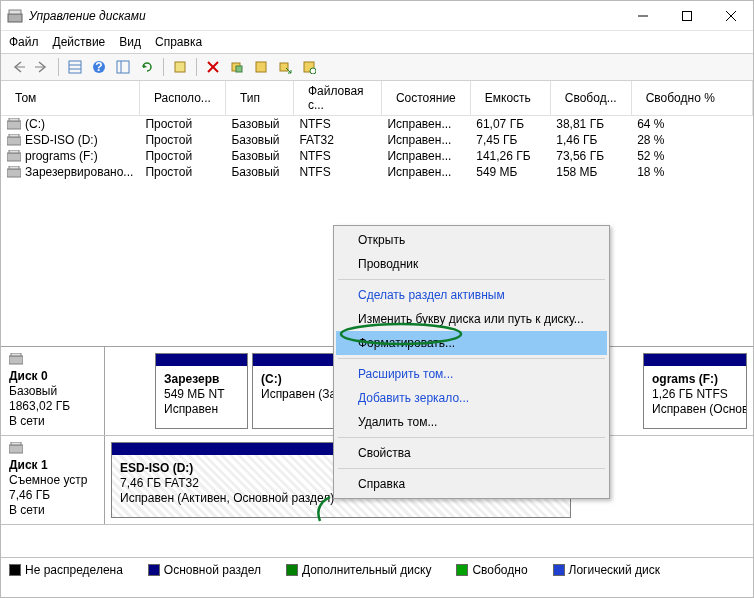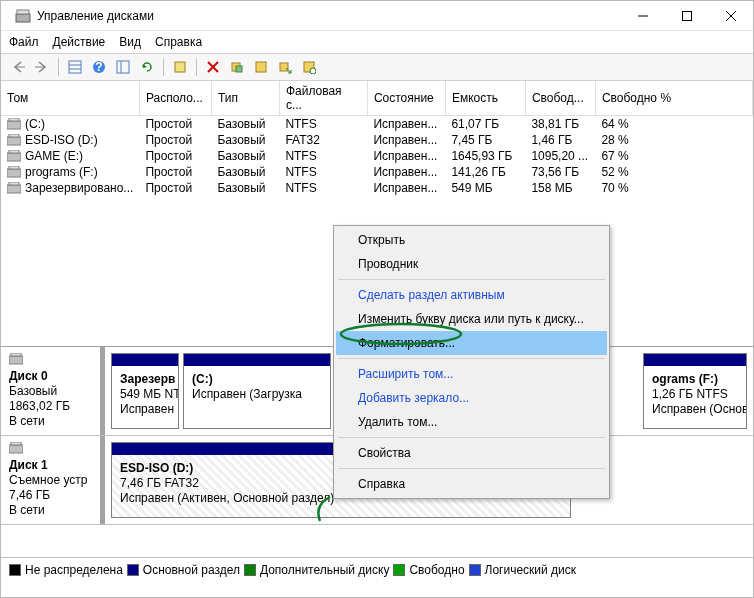--- a/index.html
+++ b/index.html
@@ -1,43 +1,43 @@
 <!DOCTYPE html>
 <html><head>
 <meta charset="utf-8">
 <style>
 * { box-sizing: border-box; margin: 0; padding: 0; font-family: "Segoe UI", Tahoma, sans-serif; font-size: 12px; }
 body { background: #fff; width: 754px; height: 598px; overflow: hidden; border: 1px solid #b9b9b9; }
-.titlebar { height: 30px; display: flex; align-items: center; padding-left: 14px; background: #fff; border-bottom: 1px solid #e5e5e5; }
+.titlebar { height: 30px; display: flex; align-items: center; padding-left: 6px; background: #fff; border-bottom: 1px solid #e5e5e5; font-style: italic; }
 .titlebar .icon { width: 16px; height: 16px; margin-right: 6px; }
 .titlebar .title { flex: 1; font-size: 12px; }
 .winbtns { display: flex; }
 .winbtn { width: 44px; height: 30px; display: flex; align-items: center; justify-content: center; cursor: pointer; }
 .menubar { height: 22px; display: flex; align-items: center; padding-left: 8px; gap: 14px; }
 .menubar span { cursor: default; }
 .toolbar { height: 28px; display: flex; align-items: center; padding-left: 6px; gap: 2px; border-top: 1px solid #d0d0d0; border-bottom: 1px solid #d0d0d0; background: #f7f7f7; }
 .tbtn { width: 22px; height: 22px; display: flex; align-items: center; justify-content: center; border: 1px solid transparent; }
 .sep { width: 1px; height: 18px; background: #c0c0c0; margin: 0 3px; }
 .listarea { height: 266px; overflow: auto; border-bottom: 1px solid #a0a0a0; }
 table { width: 100%; border-collapse: collapse; }
-th { text-align: left; background: #fff; border-right: 1px solid #e0e0e0; border-bottom: 1px solid #e0e0e0; padding: 3px 6px; font-weight: normal; position: sticky; top: 0; cursor: default; }
+th { text-align: left; background: #fff; border-right: 1px solid #e0e0e0; border-bottom: 1px solid #e0e0e0; padding: 3px 14px; font-weight: normal; position: sticky; top: 0; cursor: default; }
 td { padding: 1px 6px; white-space: nowrap; overflow: hidden; text-overflow: ellipsis; }
 td:first-child { display: flex; align-items: center; gap: 4px; }
 .volicon { width: 14px; height: 12px; flex-shrink: 0; }
 .graphical { height: 210px; overflow: auto; padding: 0; }
 .diskrow { display: flex; border-bottom: 1px solid #c0c0c0; min-height: 76px; }
-.diskinfo { width: 104px; border-right: 5px solid #a3a3a3; padding: 6px 8px; line-height: 15px; }
+.diskinfo { width: 104px; border-right: 1px solid #a3a3a3; padding: 6px 8px; line-height: 15px; }
 .diskinfo .dname { font-weight: bold; }
 .parts { flex: 1; display: flex; padding: 6px; gap: 4px; }
 .part { border: 1px solid #808080; padding: 6px 8px; line-height: 15px; position: relative; overflow: hidden; white-space: nowrap; }
 .part .bar { position: absolute; top: 0; left: 0; right: 0; height: 12px; }
 .part .pname { font-weight: bold; margin-top: 12px; }
 .bar.primary { background: #000080; }
 .part.hatched { background-image: repeating-linear-gradient(45deg, #f0f0f0 0, #f0f0f0 3px, #fff 3px, #fff 6px); }
-.legend { height: 24px; display: flex; align-items: center; gap: 4px; padding-left: 8px; border-top: 1px solid #c0c0c0; }
+.legend { height: 24px; display: flex; align-items: center; gap: 25px; padding-left: 8px; border-top: 1px solid #c0c0c0; }
 .legend .litem { display: flex; align-items: center; gap: 4px; }
 .legend .sw { width: 12px; height: 12px; border: 1px solid #666; }
 .ctxmenu { position: absolute; left: 333px; top: 225px; width: 277px; background: #f0f0f0; border: 1px solid #a0a0a0; box-shadow: 2px 2px 4px rgba(0,0,0,0.25); padding: 2px; }
 .ctxmenu .mitem { padding: 5px 22px; cursor: default; }
 .ctxmenu .mitem.disabled { color: #1d4ed8; }
 .ctxmenu .mitem.hl { background: #90c8f6; }
 .ctxmenu .msep { height: 1px; background: #d0d0d0; margin: 3px 2px; }
 .circle-annot { position: absolute; pointer-events: none; }
 </style>
 </head>
@@ -211,36 +211,20 @@
           <td>7,45 ГБ</td>
           <td>1,46 ГБ</td>
           <td>28 %</td>
         </tr>
         <tr>
           <td>
             <svg class="volicon" width="14" height="12">
               <rect x="0" y="3" width="14" height="8" fill="#c0c0c0" stroke="#808080"></rect>
               <rect x="2" y="0" width="10" height="3" fill="#e0e0e0" stroke="#808080"></rect>
             </svg>
-            <span>GAME (E:)</span>
-          </td>
-          <td>Простой</td>
-          <td>Базовый</td>
-          <td>NTFS</td>
-          <td>Исправен...</td>
-          <td>1645,93 ГБ</td>
-          <td>1095,20 ...</td>
-          <td>67 %</td>
-        </tr>
-        <tr>
-          <td>
-            <svg class="volicon" width="14" height="12">
-              <rect x="0" y="3" width="14" height="8" fill="#c0c0c0" stroke="#808080"></rect>
-              <rect x="2" y="0" width="10" height="3" fill="#e0e0e0" stroke="#808080"></rect>
-            </svg>
             <span>programs (F:)</span>
           </td>
           <td>Простой</td>
           <td>Базовый</td>
           <td>NTFS</td>
           <td>Исправен...</td>
           <td>141,26 ГБ</td>
           <td>73,56 ГБ</td>
           <td>52 %</td>
         </tr>
@@ -251,34 +235,34 @@
               <rect x="2" y="0" width="10" height="3" fill="#e0e0e0" stroke="#808080"></rect>
             </svg>
             <span>Зарезервировано...</span>
           </td>
           <td>Простой</td>
           <td>Базовый</td>
           <td>NTFS</td>
           <td>Исправен...</td>
           <td>549 МБ</td>
           <td>158 МБ</td>
-          <td>70 %</td>
+          <td>18 %</td>
         </tr>
       </tbody>
   </table>
 </div>
 
 <div class="graphical" id="graphical">
     <div class="diskrow">
       <div class="diskinfo"><svg class="volicon" width="14" height="12">
           <rect x="0" y="3" width="14" height="8" fill="#c0c0c0" stroke="#808080"></rect>
           <rect x="2" y="0" width="10" height="3" fill="#e0e0e0" stroke="#808080"></rect>
         </svg><div class="dname">Диск 0</div><div>Базовый</div><div>1863,02 ГБ</div><div>В сети</div></div>
       <div class="parts">
-        <div class="part" style="width: 68px;">
+        <div class="part" style="width: 93px; margin-left: 44px;">
           <div class="bar primary"></div>
           <div class="pname">Зарезерв</div>
           <div>549 МБ NT</div>
           <div>Исправен</div>
         </div>
         <div class="part" style="width: 148px;">
           <div class="bar primary"></div>
           <div class="pname">(C:)</div>
           <div>Исправен (Загрузка</div>
         </div>

